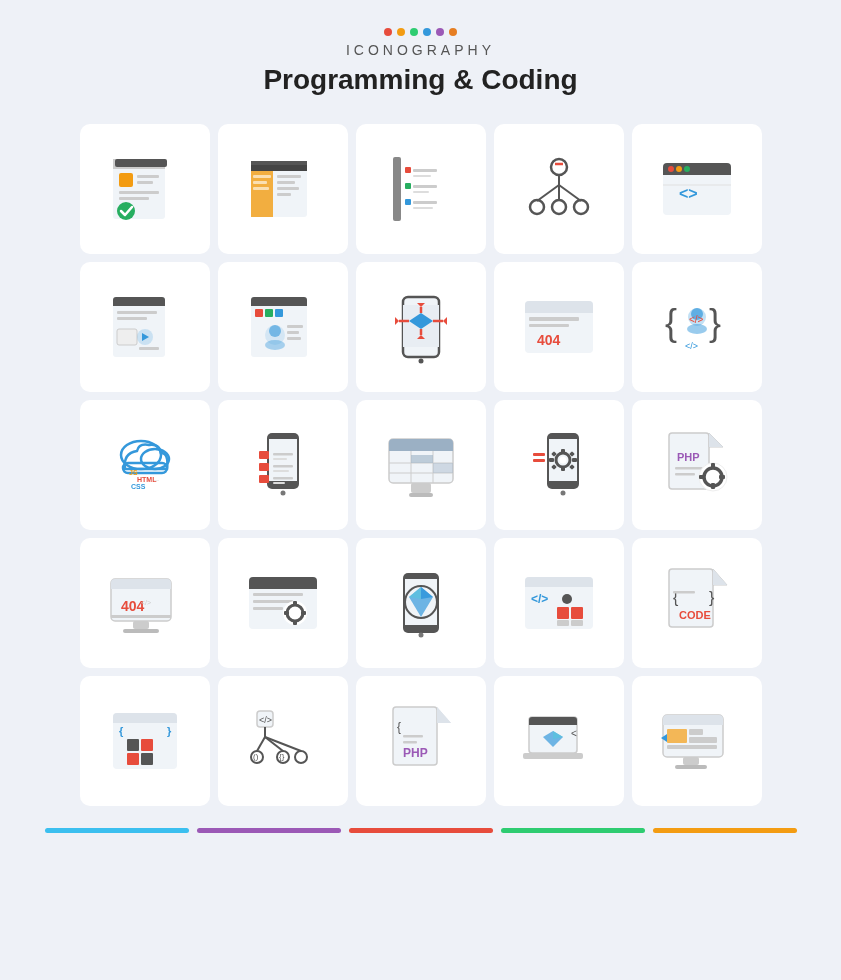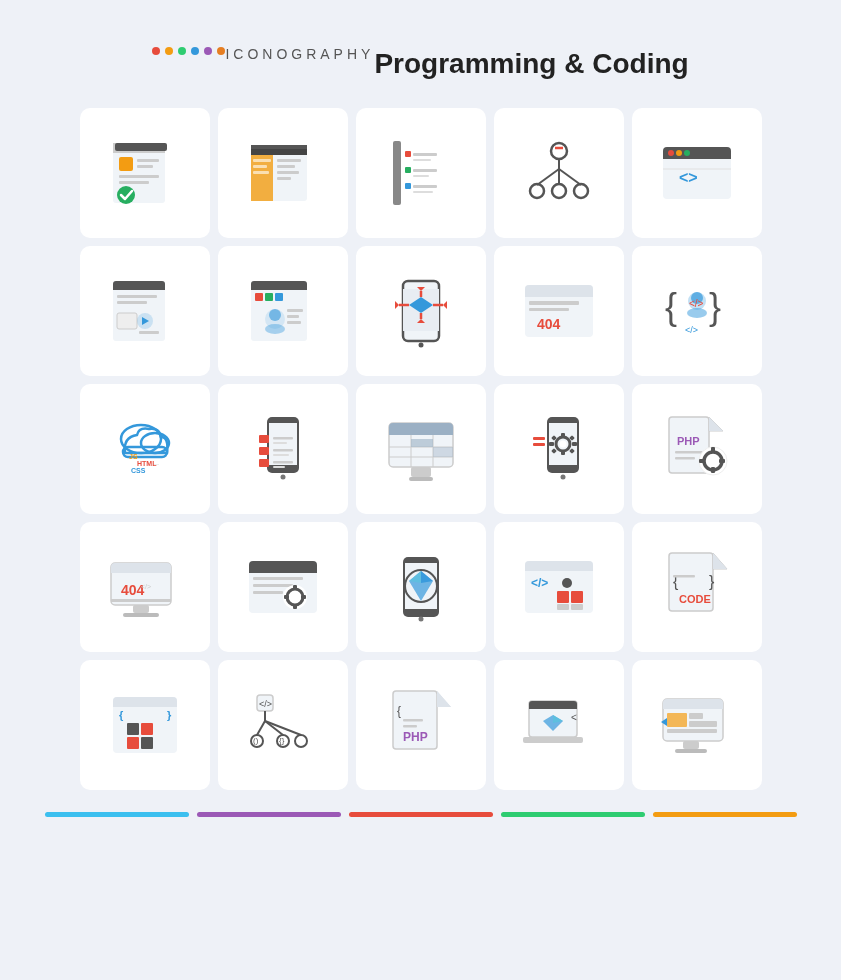--- a/index.html
+++ b/index.html
@@ -8,20 +8,21 @@
       height: 980px;
       background: #eef1f7;
       font-family: 'Arial', sans-serif;
       display: flex;
       flex-direction: column;
       align-items: center;
       overflow: hidden;
     }
     .header {
       display: flex;
+      flex-direction: column;
       align-items: center;
       padding: 28px 0 18px 0;
     }
     .rainbow-dots {
       display: flex;
       gap: 5px;
       margin-bottom: 6px;
     }
     .dot {
       width: 8px;
@@ -32,21 +33,21 @@
       font-size: 14px;
       letter-spacing: 4px;
       color: #555;
       font-weight: 400;
       text-transform: uppercase;
     }
     .main-title {
       font-size: 28px;
       font-weight: 700;
       color: #222;
-      margin-top: 20px;
+      margin-top: 6px;
     }
     .grid {
       display: grid;
       grid-template-columns: repeat(5, 130px);
       grid-template-rows: repeat(5, 130px);
       gap: 8px;
       margin-top: 10px;
     }
     .icon-cell {
       background: #fff;

